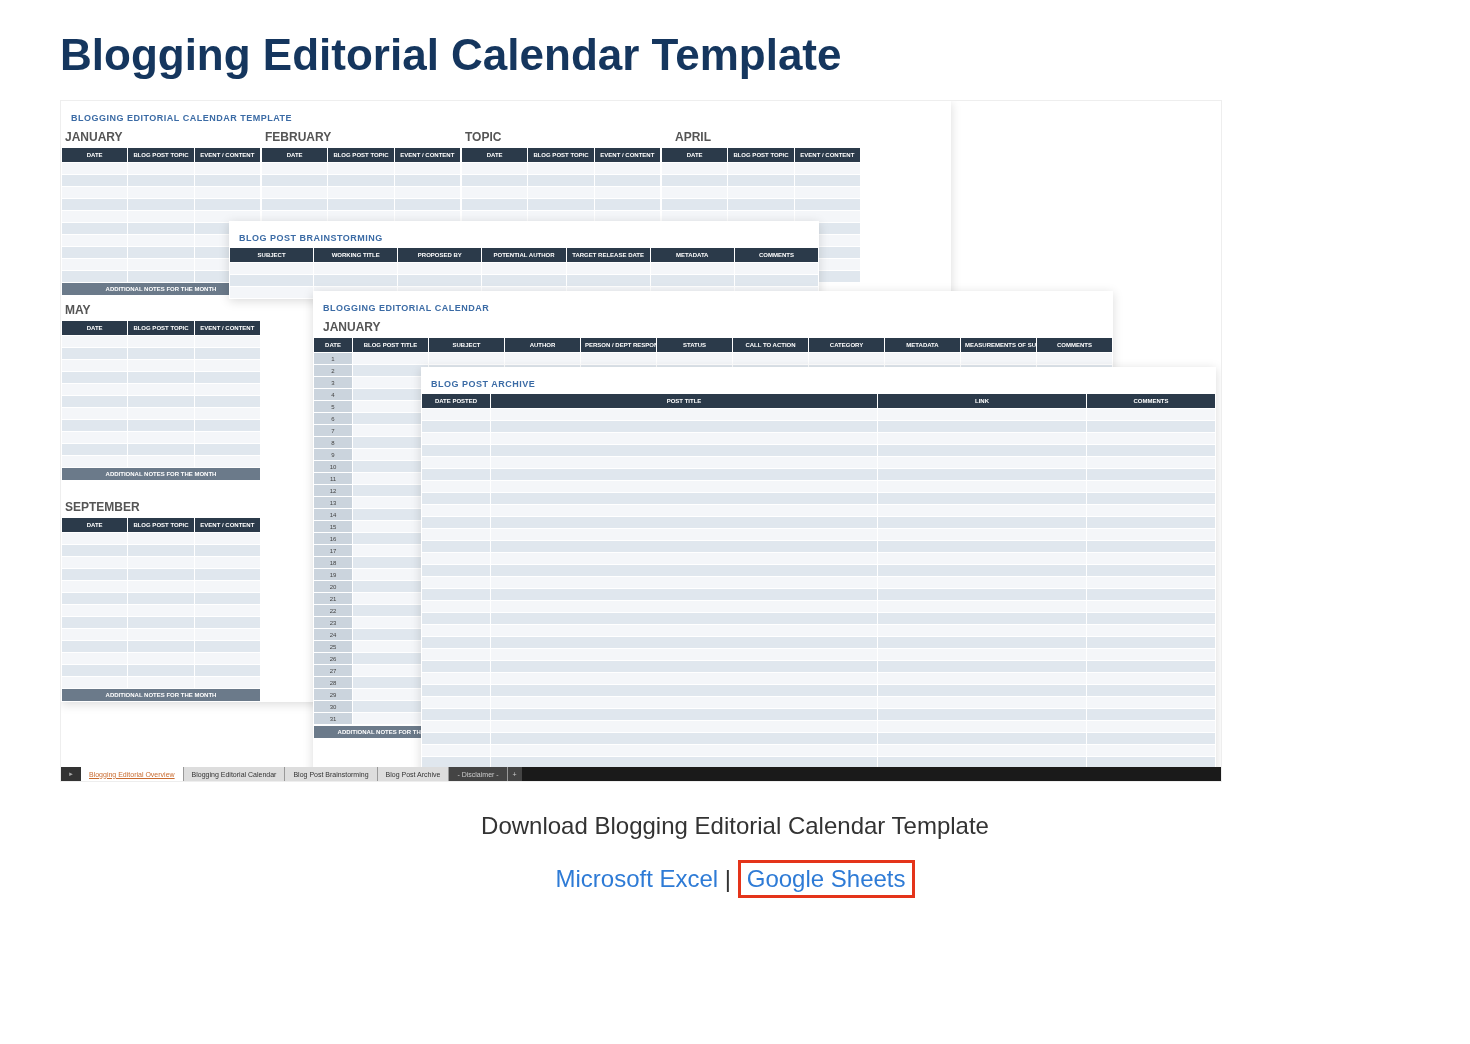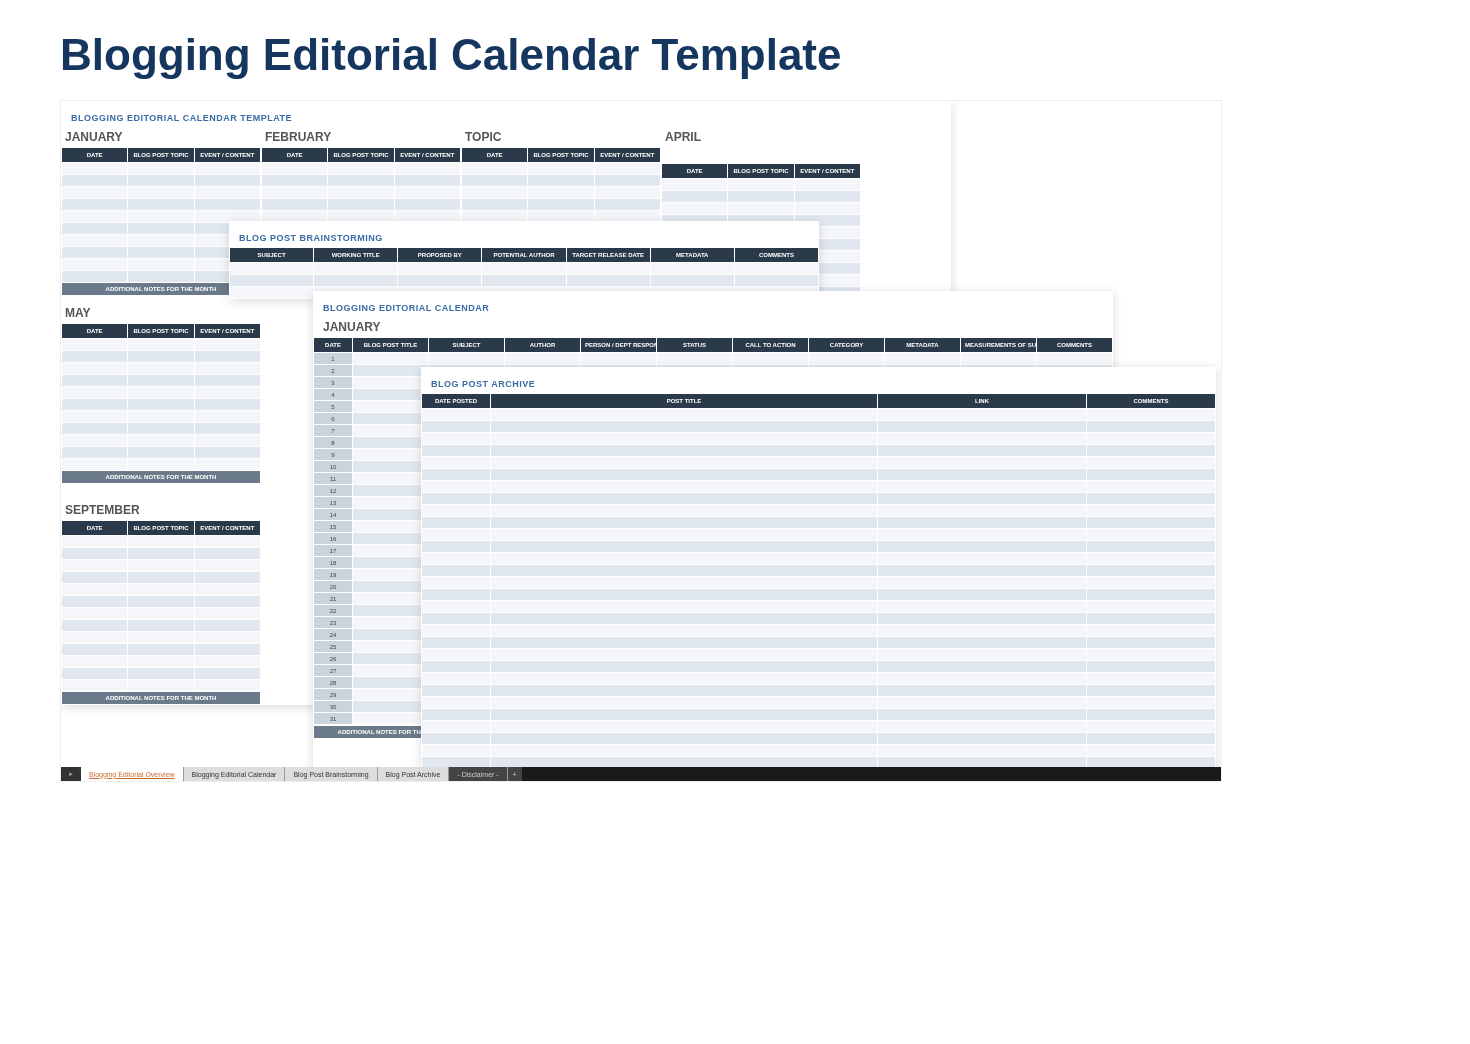--- a/index.html
+++ b/index.html
@@ -230,21 +230,21 @@
                 </tr>
                 <tr>
                   <td></td>
                   <td></td>
                   <td></td>
                 </tr>
               </tbody>
             </table>
           </div>
         <div id="ov-m-3" style="width:200px;">
-            <div style="padding:0 4px 18px;"><span class="month-label">APRIL</span></div>
+            <div style="padding:0 4px 2px;margin-left:10px;"><span class="month-label">APRIL</span></div>
             <table style="width:100%;">
               <tbody>
                 <tr class="hdr">
                   <th>DATE</th>
                   <th>BLOG POST TOPIC</th>
                   <th>EVENT / CONTENT</th>
                 </tr>
               </tbody>
               <tbody class="alt">
                 <tr>
@@ -1164,13 +1164,17 @@
           <div class="tab active">Blogging Editorial Overview</div>
           <div class="tab">Blogging Editorial Calendar</div>
           <div class="tab">Blog Post Brainstorming</div>
           <div class="tab">Blog Post Archive</div>
           <div class="tab dark">- Disclaimer -</div>
         </div>
       <div class="plus">+</div>
     </div>
   </div>
 
+  <div class="caption">Download Blogging Editorial Calendar Template</div>
+  <div class="linkrow">
+    <a href="#">Microsoft Excel</a><span> | </span><span class="redbox"><a href="#">Google Sheets</a></span>
+  </div>
 </div>
 
 </body></html>

